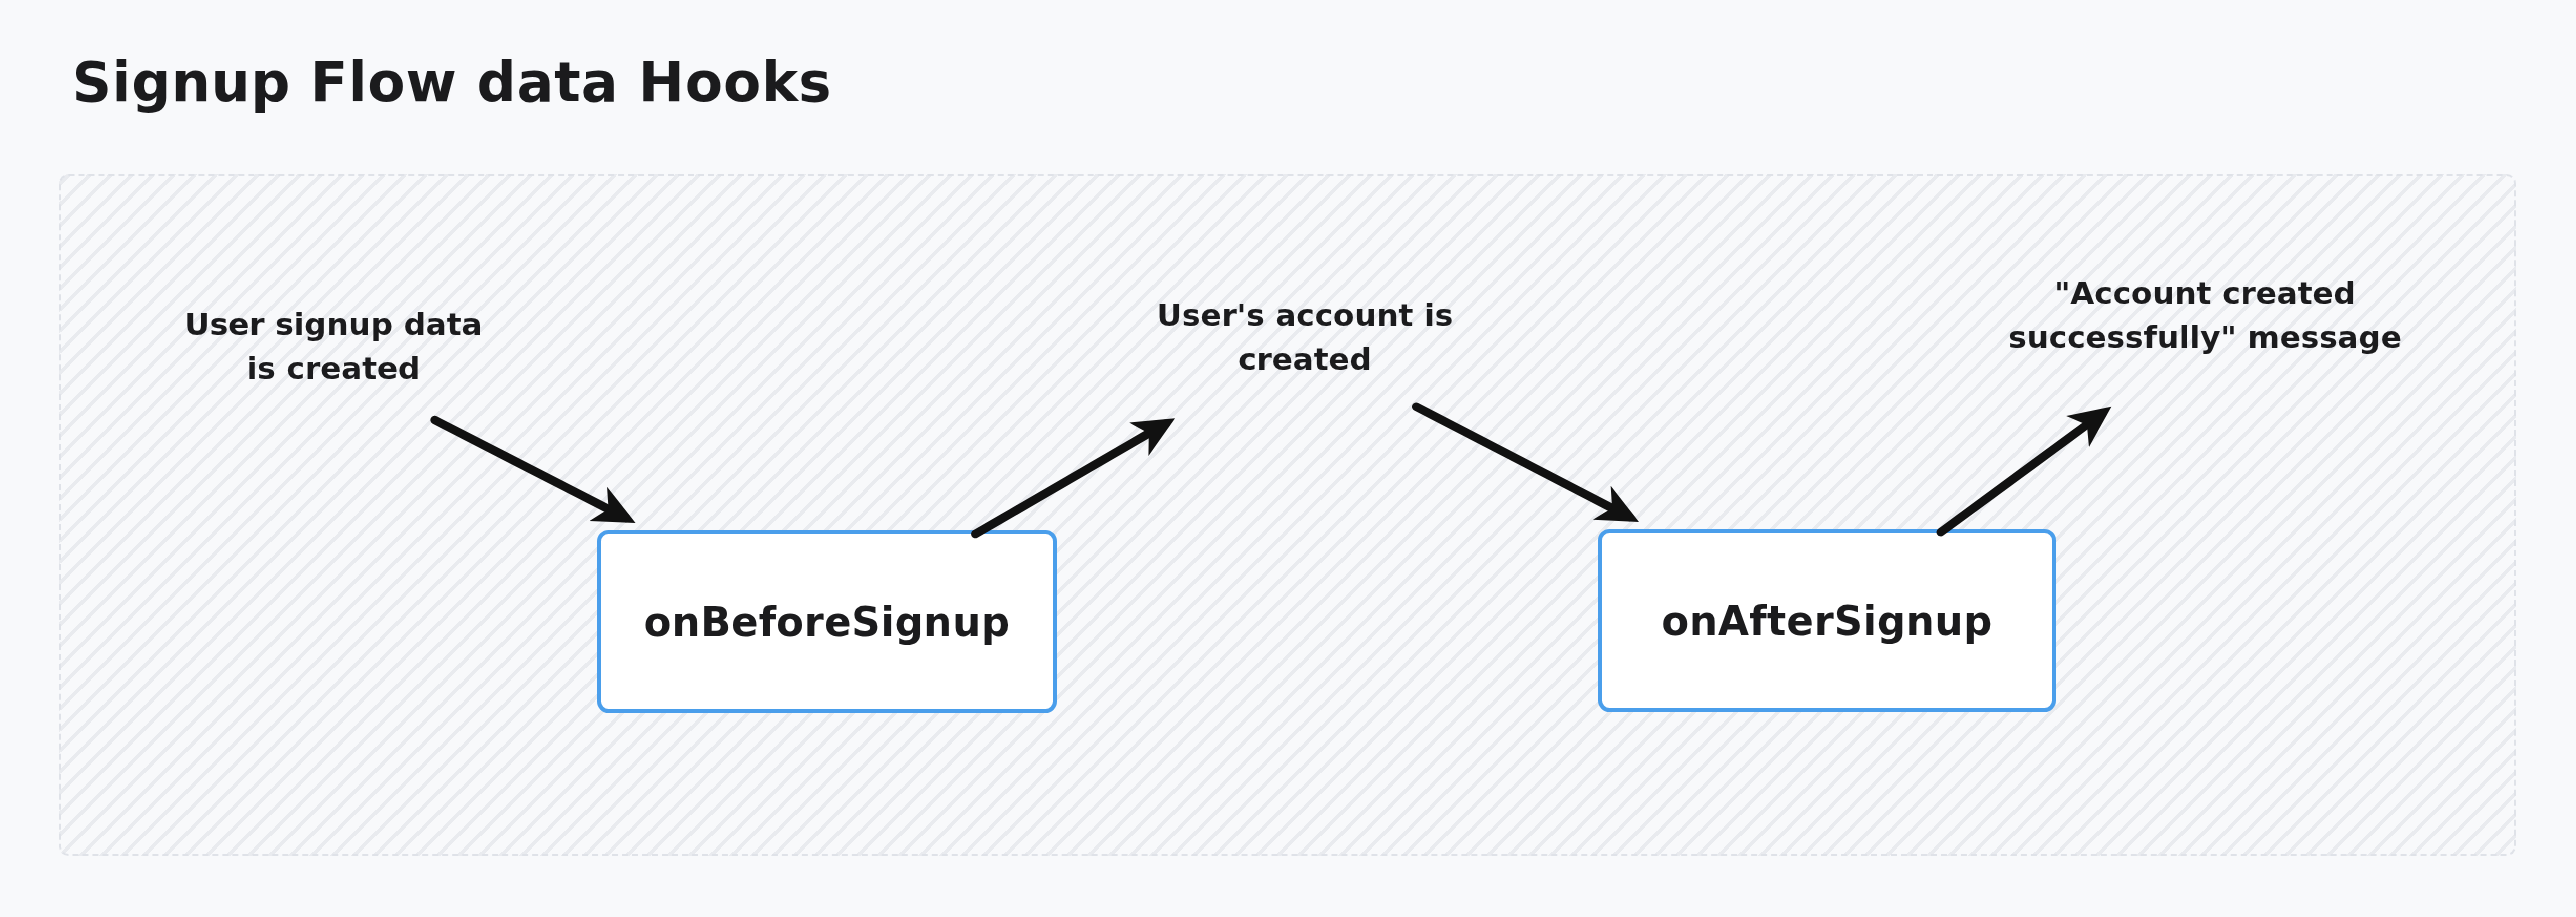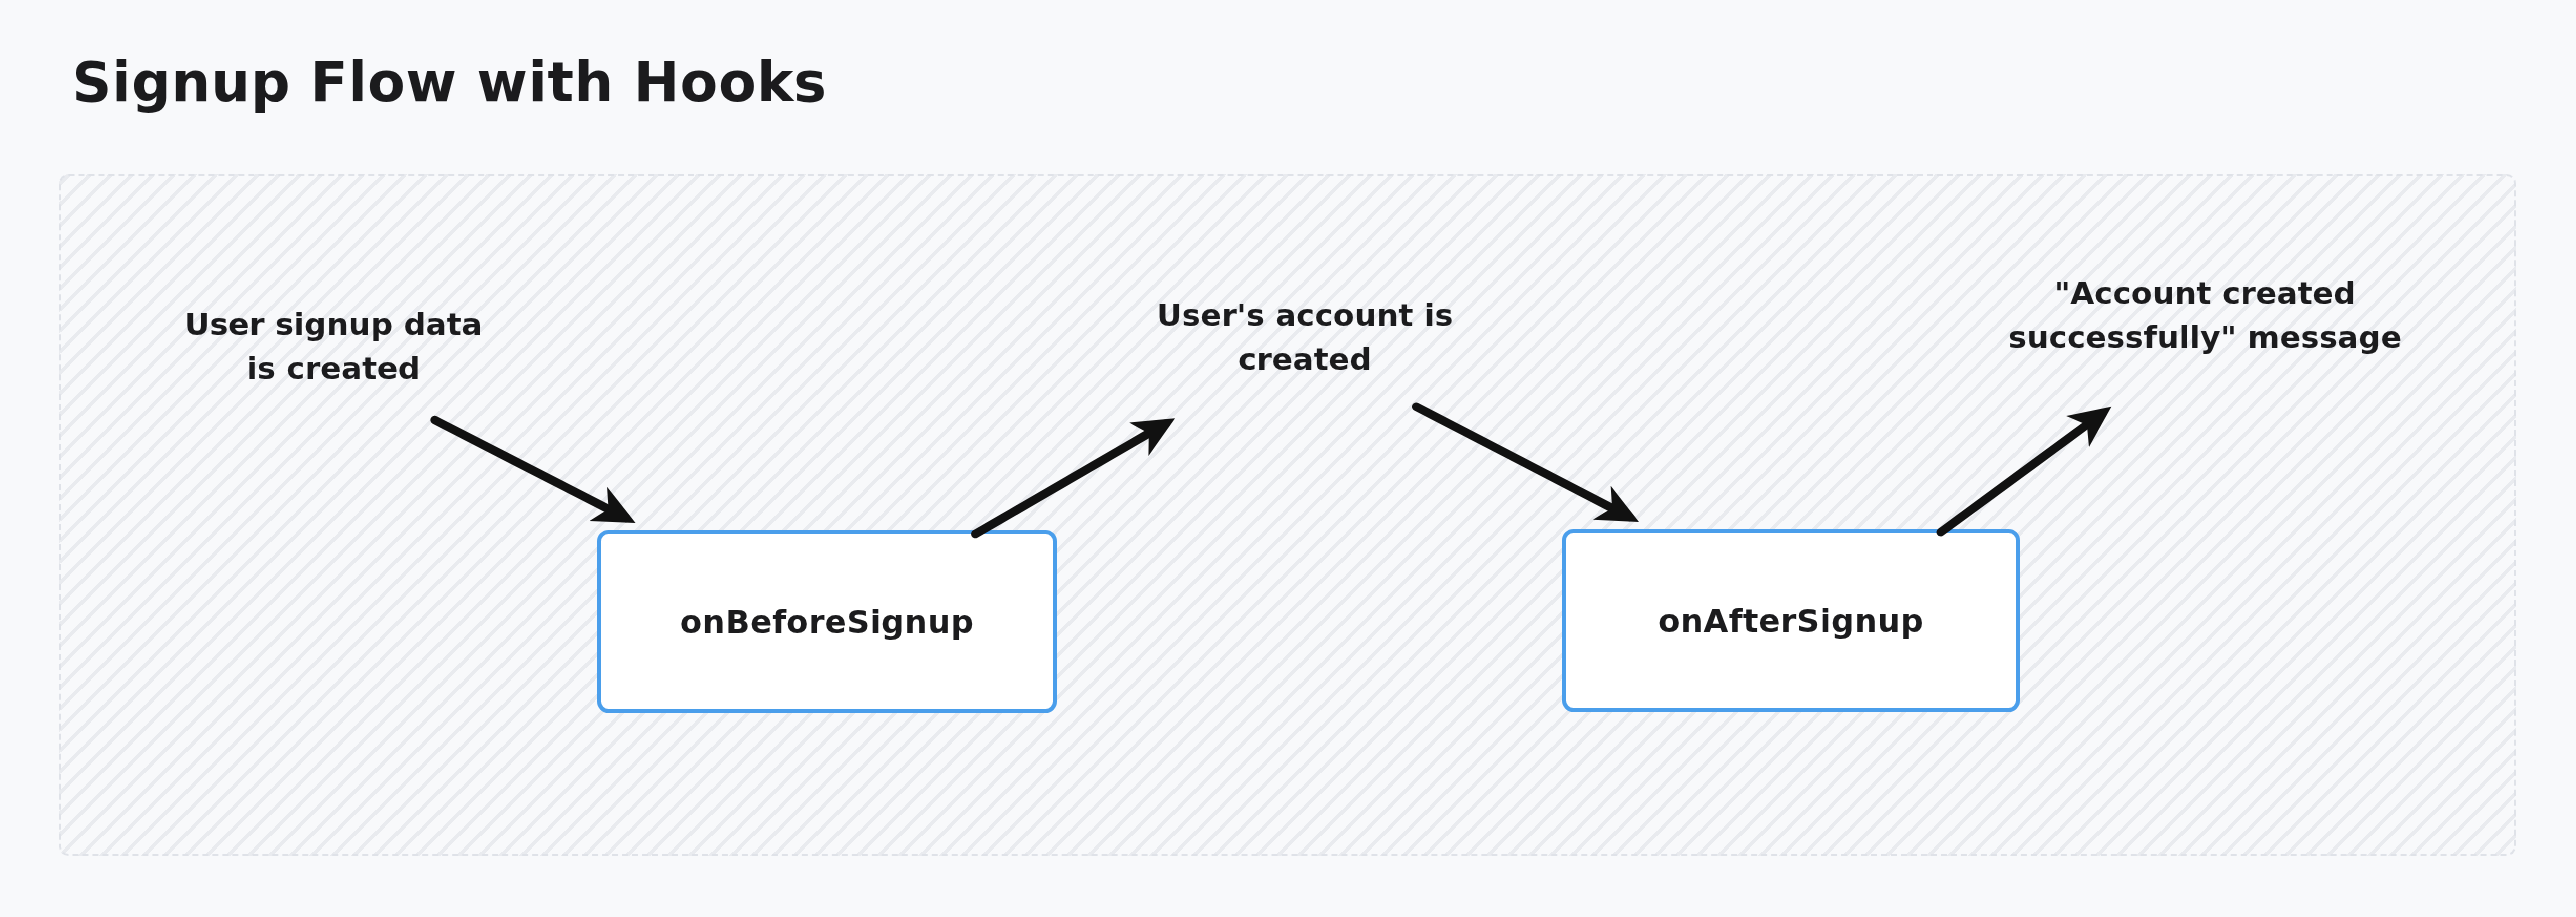--- a/index.html
+++ b/index.html
@@ -75,21 +75,21 @@
     display: flex;
     align-items: center;
     justify-content: center;
     background: #ffffff;
     border: 4.8px solid #4a9eeb;
     border-radius: 11.4px;
   }
   .hook-node-label {
     font-family: "DejaVu Sans", sans-serif;
     font-weight: 700;
-    font-size: 32px;
+    font-size: 40px;
     color: #1b1b1d;
     letter-spacing: 0.3px;
     white-space: nowrap;
   }
 
   
   .flow-label {
     position: absolute;
     font-family: "DejaVu Sans", sans-serif;
     font-weight: 700;
@@ -98,38 +98,38 @@
     color: #1b1b1d;
     text-align: center;
     white-space: pre-line;
   }
 </style>
 </head>
 <body>
 
 <div id="canvas">
 
-  <div id="diagram-title">Signup Flow with Hooks</div>
+  <div id="diagram-title">Signup Flow data Hooks</div>
 
   <div id="flow-container"></div>
 
   <div class="flow-label" style="left:110px; top:302px; width:447px;">User signup data
 is created</div>
 
   <div class="flow-label" style="left:1072px; top:285px; width:466px;margin-top:8px;">User's account is
 created</div>
 
   <div class="flow-label" style="left:1920px; top:271px; width:570px;">"Account created
 successfully" message</div>
 
   <div class="hook-node" style="left:597px; top:530px; width:460px; height:183px;">
     <span class="hook-node-label">onBeforeSignup</span>
   </div>
 
-  <div class="hook-node" style="left:1562px; top:529px; width:458px; height:183px;">
+  <div class="hook-node" style="left:1598px; top:529px; width:458px; height:183px;">
     <span class="hook-node-label">onAfterSignup</span>
   </div>
 
   <svg id="arrow-layer" viewBox="0 0 2710 965">
     <defs>
       <marker id="head" markerWidth="5.2" markerHeight="5.2" refX="3.6" refY="2.6" orient="auto" markerUnits="strokeWidth">
         <path d="M0,0.35 L4.9,2.6 L0,4.85 L1.35,2.6 Z" fill="#111111"></path>
       </marker>
     </defs>
 

